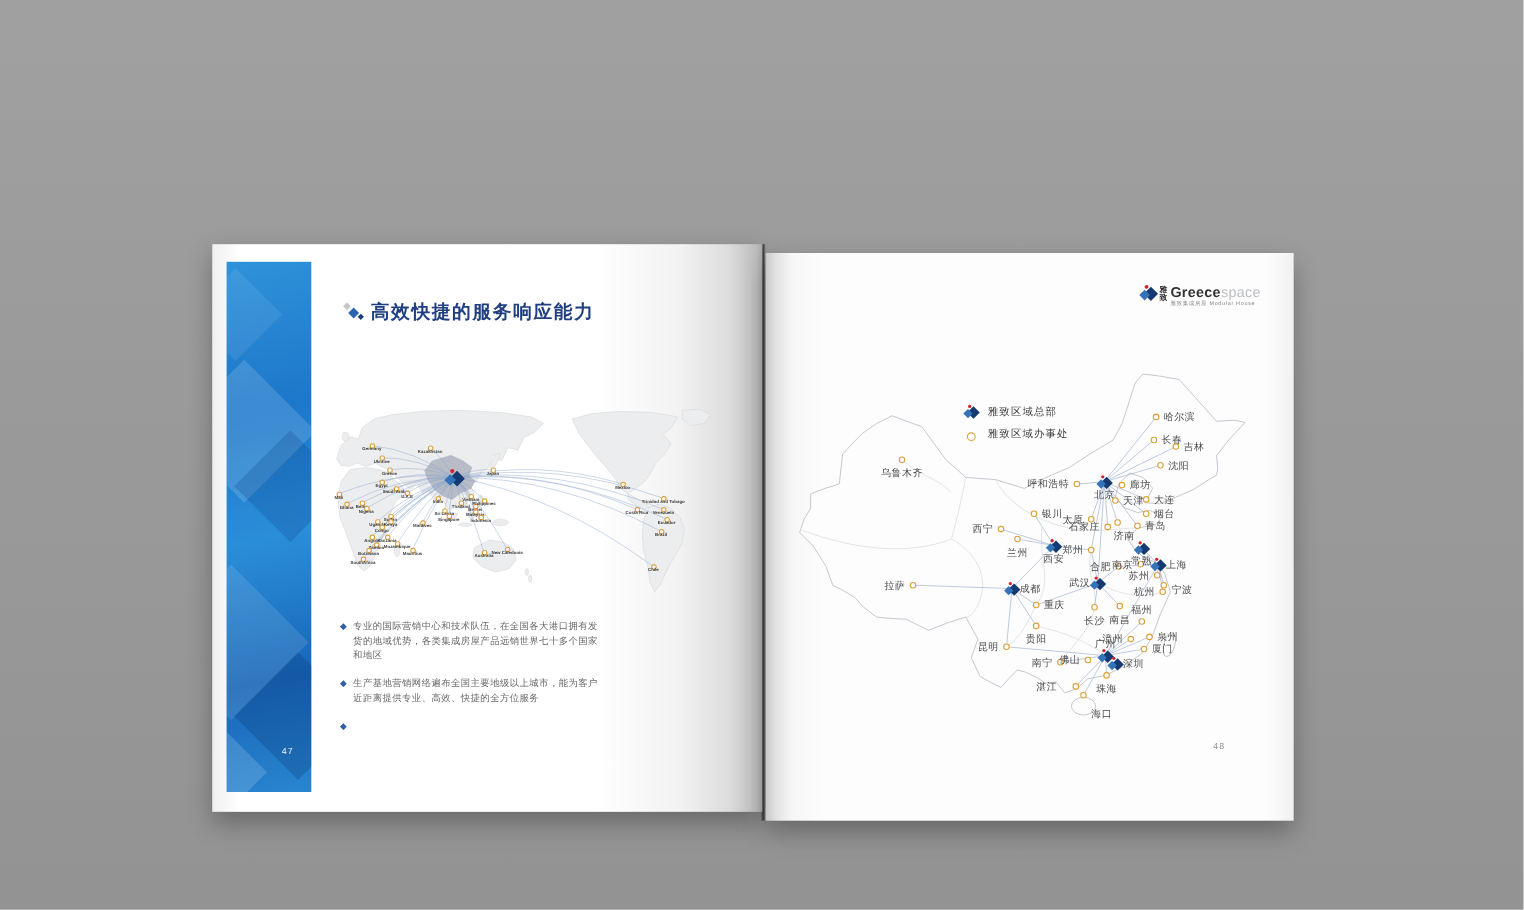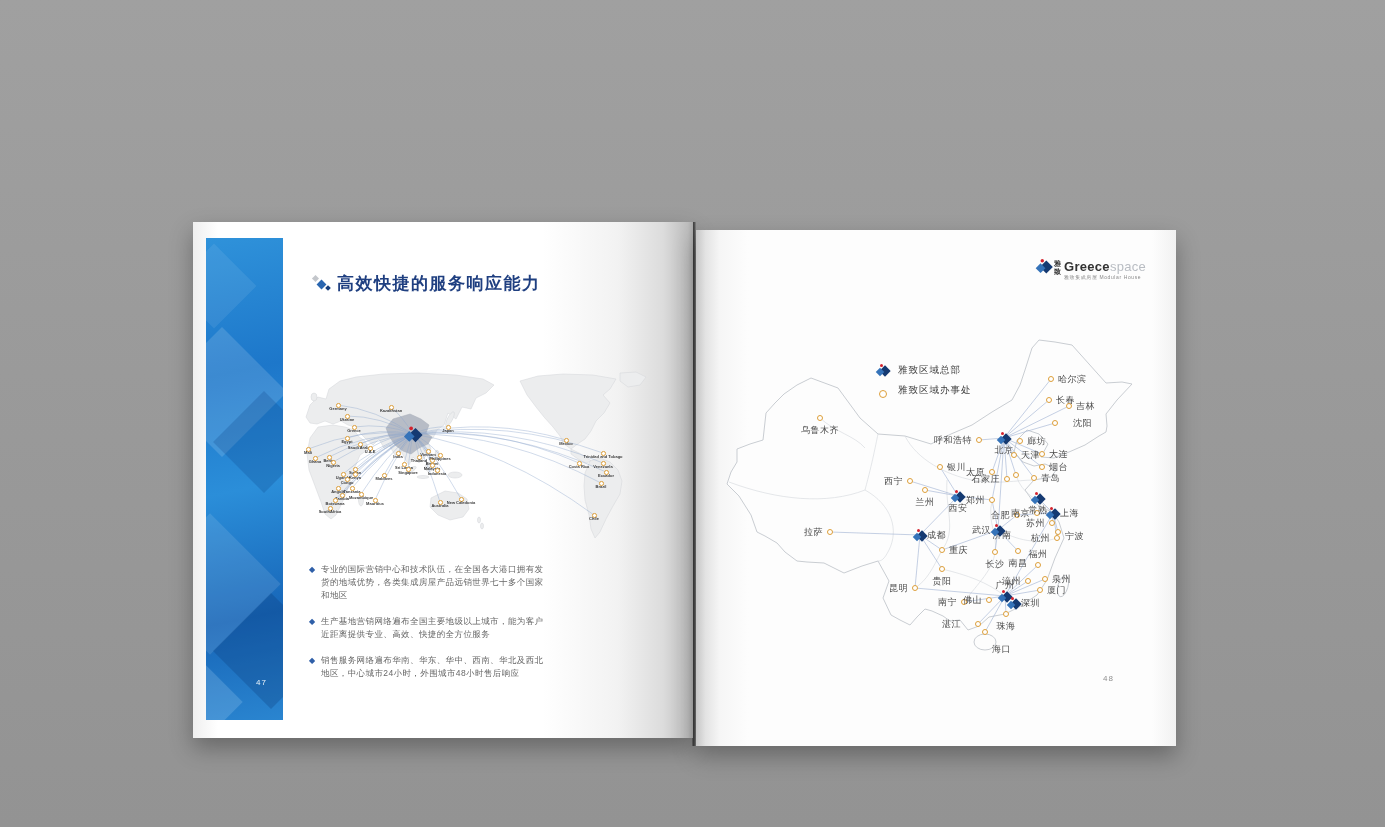--- a/index.html
+++ b/index.html
@@ -49,21 +49,21 @@
   .china-map svg{position:absolute;left:0;top:0}
   .odot{position:absolute;width:4.6px;height:4.6px;border:1.2px solid #dd9f3a;background:#fff;border-radius:50%;margin:-3.5px 0 0 -3.5px}
   .clab{position:absolute;font-size:9px;color:#4a4a4a;white-space:nowrap;letter-spacing:.5px}
   .hq-marker{position:absolute;width:14px;height:13px;margin:-6px 0 0 -7px}
   .hq-marker i{position:absolute;display:block}
   .hd1{width:8px;height:8px;background:#153a72;transform:rotate(45deg);left:5px;top:3px}
   .hd2{width:6px;height:6px;background:#3573b9;transform:rotate(45deg);left:1px;top:5px}
   .hdr{width:3px;height:3px;background:#d4232e;border-radius:50%;left:4px;top:0}
   
   .legend{position:absolute;left:180px;top:134px}
-  .legend-row{position:relative;height:20px;display:flex;align-items:flex-start}
+  .legend-row{position:relative;height:20px;display:flex;align-items:center}
   .legend-marker{position:relative;width:16px;height:13px}
   .legend-marker .hq-marker{margin:0;left:0;top:0}
   .legend-odot{width:6px;height:6px;border:1.4px solid #dd9f3a;background:#fff;border-radius:50%;margin-left:3px}
   .legend-label{margin-left:6px;font-size:9.5px;color:#3c3c3c;letter-spacing:1px}
   
   .logo{position:absolute;left:341px;top:29px;display:flex;align-items:flex-start}
   .logo-mark{position:relative;width:17px;height:16px}
   .logo-mark .hq-marker{left:7px;top:7px;transform:scale(1.15)}
   .logo-cjk{width:8px;font-size:7px;line-height:7.5px;color:#2b2b2b;font-weight:bold;word-break:break-all;margin:1px 2px 0 0}
   .logo-text{line-height:13px}
@@ -256,21 +256,21 @@
             <i class="hd1"></i>
             <i class="hd2"></i>
             <i class="hdr"></i>
           </span>
         </div>
     </div>
 
     <ul class="bullets">
       <li><span class="bdia"></span><span>专业的国际营销中心和技术队伍，在全国各大港口拥有发货的地域优势，各类集成房屋产品远销世界七十多个国家和地区</span></li>
       <li><span class="bdia"></span><span>生产基地营销网络遍布全国主要地级以上城市，能为客户近距离提供专业、高效、快捷的全方位服务</span></li>
-      <li><span class="bdia"></span><span>销售服务网络遍布华南、华东、华中、西南、华北及西北地区，中心城市24小时，外围城市48小时售后响应</span></li>
+      <li><span class="bdia"></span></li>
     </ul>
   </div>
 
   <div class="page page-right">
 
     <div class="logo">
       <span class="logo-mark">
         <span class="hq-marker">
             <i class="hd1"></i>
             <i class="hd2"></i>
@@ -370,21 +370,21 @@
       <div id="cn-overlay" style="position:absolute;inset:0">
           <span class="odot" style="left: 103px; top: 88px;"></span>
           <span class="clab" style="left: 103px; top: 94px; transform: translateX(-50%);">乌鲁木齐</span>
           <span class="odot" style="left: 334px; top: 49px;"></span>
           <span class="clab" style="left: 341px; top: 43px;">哈尔滨</span>
           <span class="odot" style="left: 332px; top: 70px;"></span>
           <span class="clab" style="left: 339px; top: 64px;">长春</span>
           <span class="odot" style="left: 352px; top: 76px;"></span>
           <span class="clab" style="left: 359px; top: 70px;">吉林</span>
           <span class="odot" style="left: 338px; top: 93px;"></span>
-          <span class="clab" style="left: 356px; top: 87px;">沈阳</span>
+          <span class="clab" style="left: 345px; top: 87px;">沈阳</span>
           <span class="odot" style="left: 262px; top: 110px;"></span>
           <span class="clab" style="right: 175px; top: 104px;">呼和浩特</span>
           <span class="hq-marker" style="left: 287px; top: 108px;">
             <i class="hd1"></i>
             <i class="hd2"></i>
             <i class="hdr"></i>
           </span>
           <span class="clab" style="left: 287px; top: 114px; transform: translateX(-50%);">北京</span>
           <span class="odot" style="left: 303px; top: 111px;"></span>
           <span class="clab" style="left: 310px; top: 105px;">廊坊</span>
@@ -394,21 +394,21 @@
           <span class="clab" style="left: 332px; top: 118px;">大连</span>
           <span class="odot" style="left: 325px; top: 137px;"></span>
           <span class="clab" style="left: 332px; top: 131px;">烟台</span>
           <span class="odot" style="left: 223px; top: 137px;"></span>
           <span class="clab" style="left: 230px; top: 131px;">银川</span>
           <span class="odot" style="left: 275px; top: 142px;"></span>
           <span class="clab" style="right: 162px; top: 136px;">太原</span>
           <span class="odot" style="left: 290px; top: 149px;"></span>
           <span class="clab" style="right: 147px; top: 143px;">石家庄</span>
           <span class="odot" style="left: 299px; top: 145px;"></span>
-          <span class="clab" style="left: 285px; top: 151px; transform: translateX(-50%); margin-top: 48px;">济南</span>
+          <span class="clab" style="left: 305px; top: 151px; transform: translateX(-50%);">济南</span>
           <span class="odot" style="left: 317px; top: 148px;"></span>
           <span class="clab" style="left: 324px; top: 142px;">青岛</span>
           <span class="odot" style="left: 275px; top: 170px;"></span>
           <span class="clab" style="right: 162px; top: 164px;">郑州</span>
           <span class="odot" style="left: 193px; top: 151px;"></span>
           <span class="clab" style="right: 244px; top: 145px;">西宁</span>
           <span class="odot" style="left: 208px; top: 160px;"></span>
           <span class="clab" style="left: 208px; top: 166px; transform: translateX(-50%);">兰州</span>
           <span class="hq-marker" style="left: 241px; top: 166px;">
             <i class="hd1"></i>

